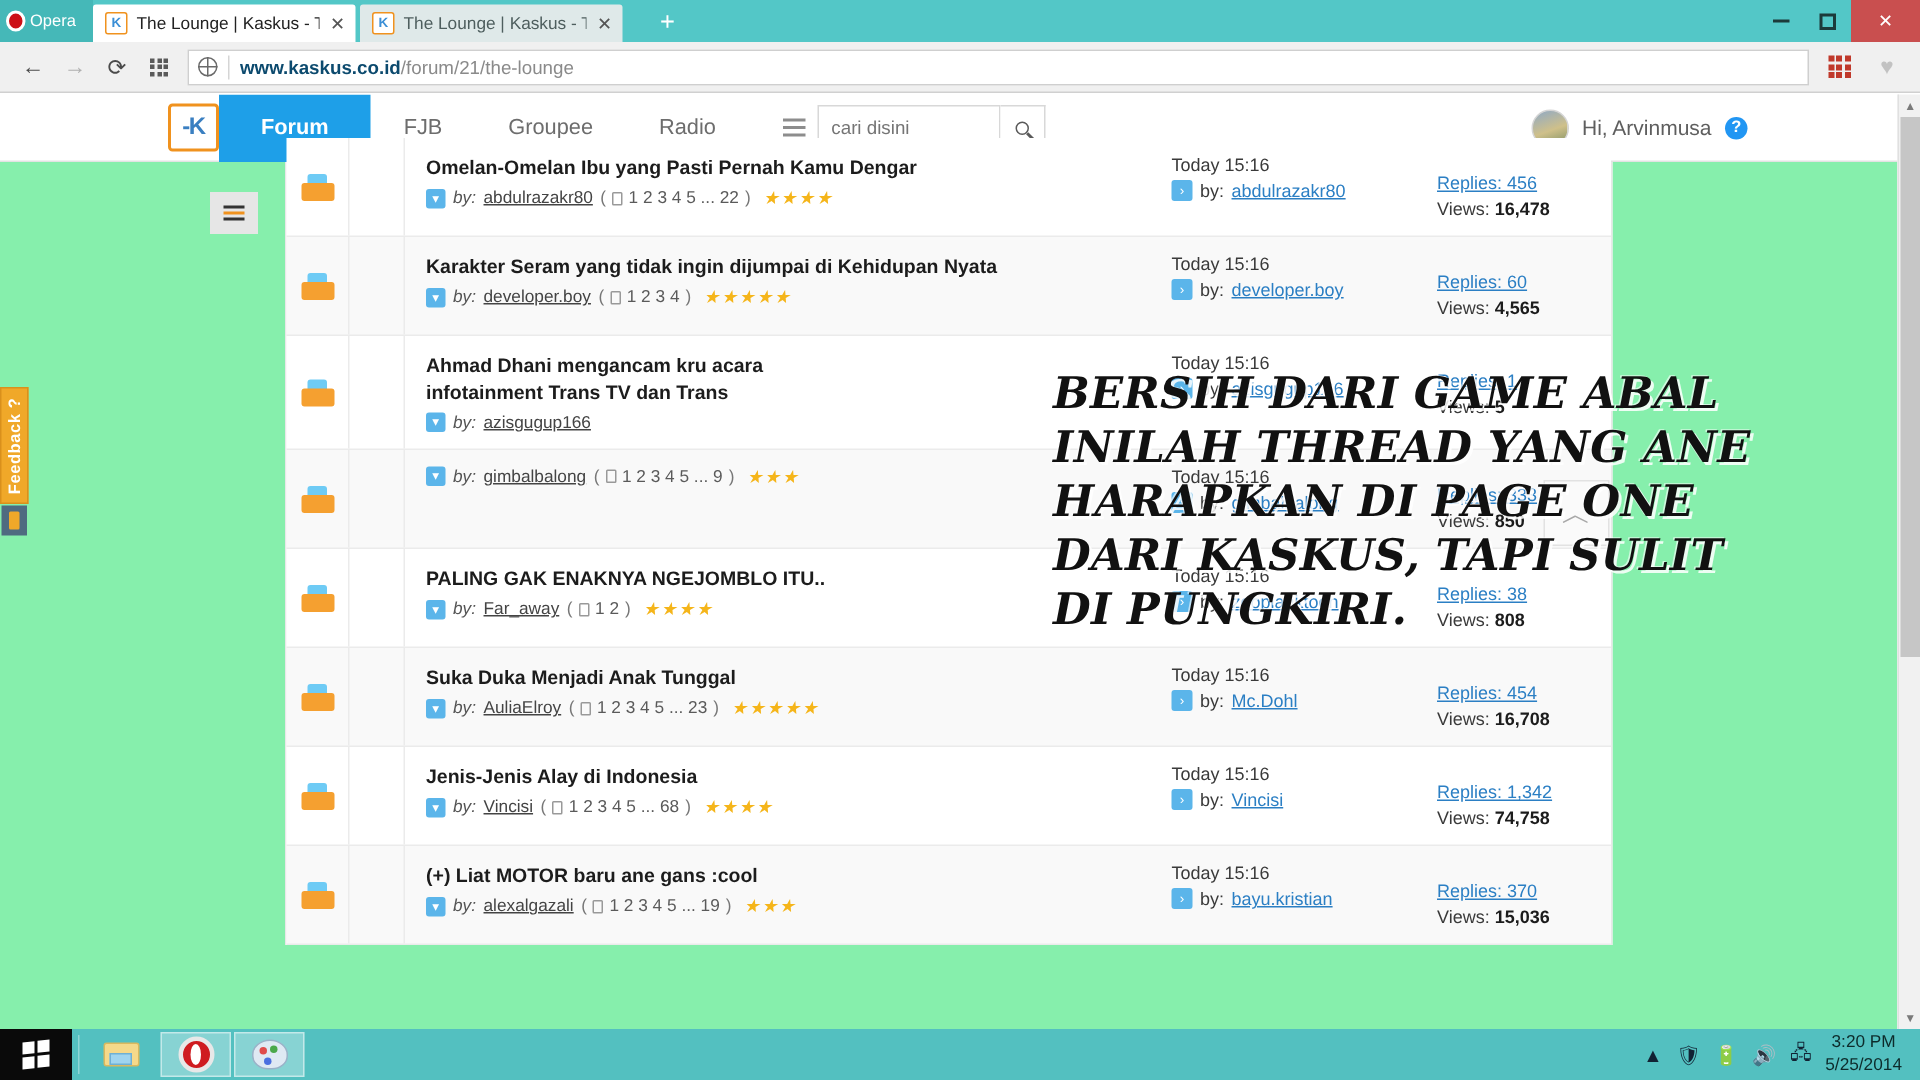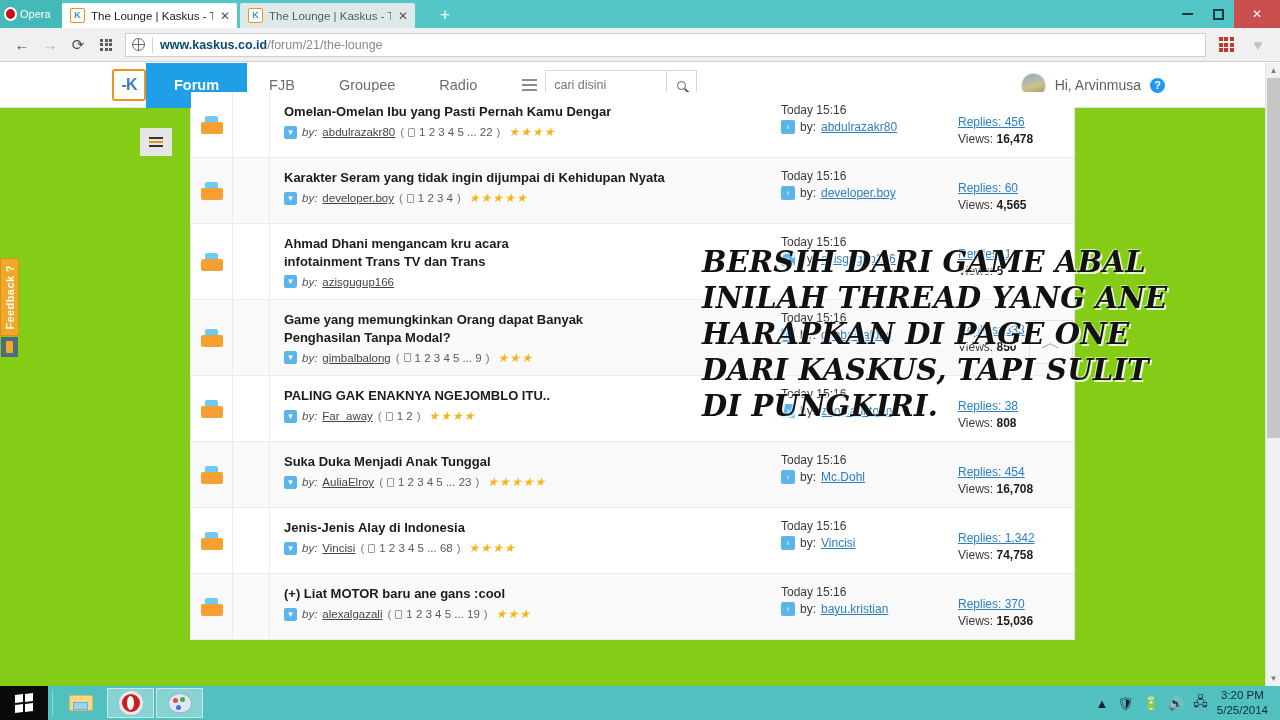--- a/index.html
+++ b/index.html
@@ -158,21 +158,21 @@
     border: 1px solid #d5d5d5;
   }
   .kuser-name { font-size: 14px; color: #5e5e5e; }
   .help-badge {
     width: 15px; height: 15px; border-radius: 50%; background: #2196f3;
     color:#fff; font-size: 11px; font-weight:bold; display:flex;
     align-items:center; justify-content:center; line-height:1;
   }
 
   
-  .content-area { position: relative; height: 578px; background: #84cc16; }
+  .content-area { position: relative; height: 578px; background: #86efac; }
   .side-burger {
     position: absolute; left: 140px; top: 20px; width: 32px; height: 28px;
     background: #e6e6e6; display:flex; flex-direction:column;
     align-items:center; justify-content:center; gap: 2px;
   }
   .side-burger i { width: 14px; height: 2px; background: #333; display:block; }
   .side-burger i.o { background: #f0921e; }
 
   .thread-table {
     position: absolute; left: 190px; top: 0; width: 885px;
@@ -527,21 +527,20 @@
 
           <div class="trow alt">
             <div class="tcol-icon">
               <span class="folder-icon">
                   <i class="lid"></i>
                   <i class="body"></i>
                 </span>
             </div>
             <div class="tcol-spacer"></div>
             <div class="tcol-main">
-              <div class="thread-title" style="max-width:300px;">Game yang memungkinkan Orang dapat Banyak Penghasilan Tanpa Modal?</div>
               <div class="thread-meta">
                 <span class="chk"></span>
                 <span class="by-label">by:</span>
                 <span class="by-name">gimbalbalong</span>
                 <span class="pagelinks">(<i class="pg-icon"></i><span>1  2  3  4  5 ... 9</span>)</span>
                 <span class="stars">
                     <i class="star">★</i>
                     <i class="star">★</i>
                     <i class="star">★</i>
                   </span>

